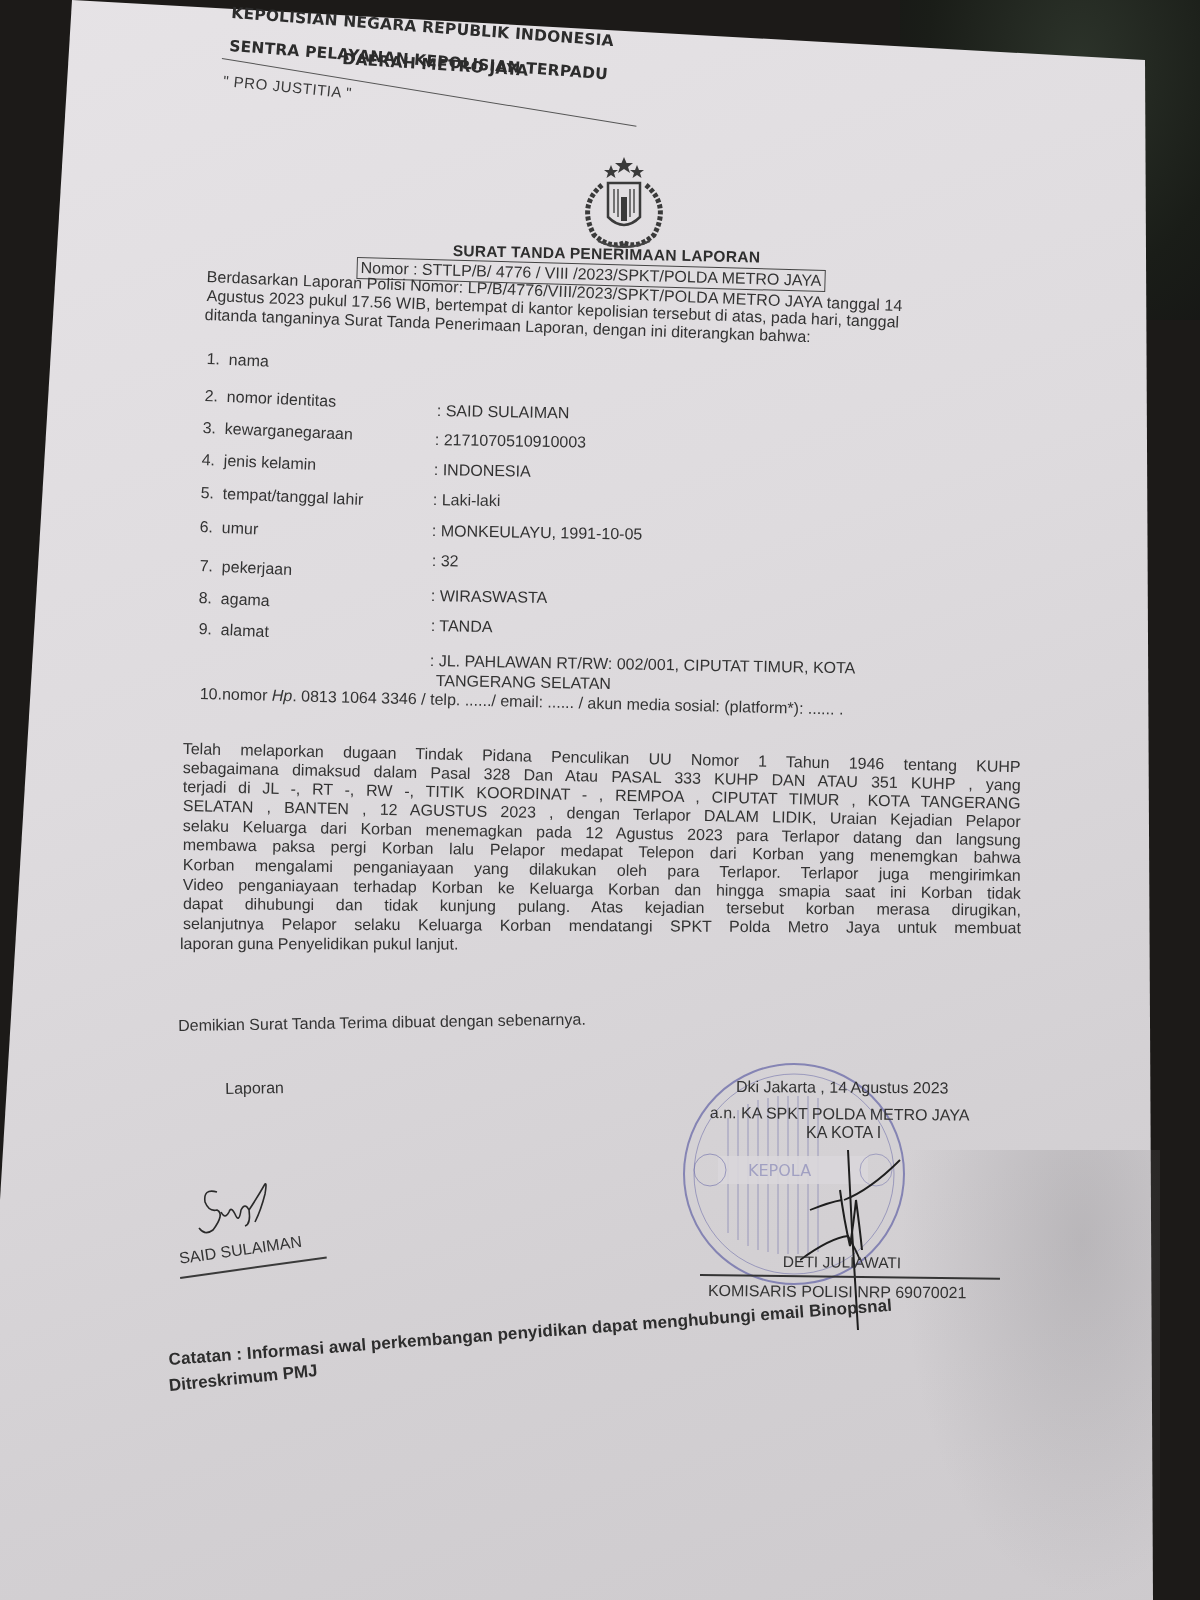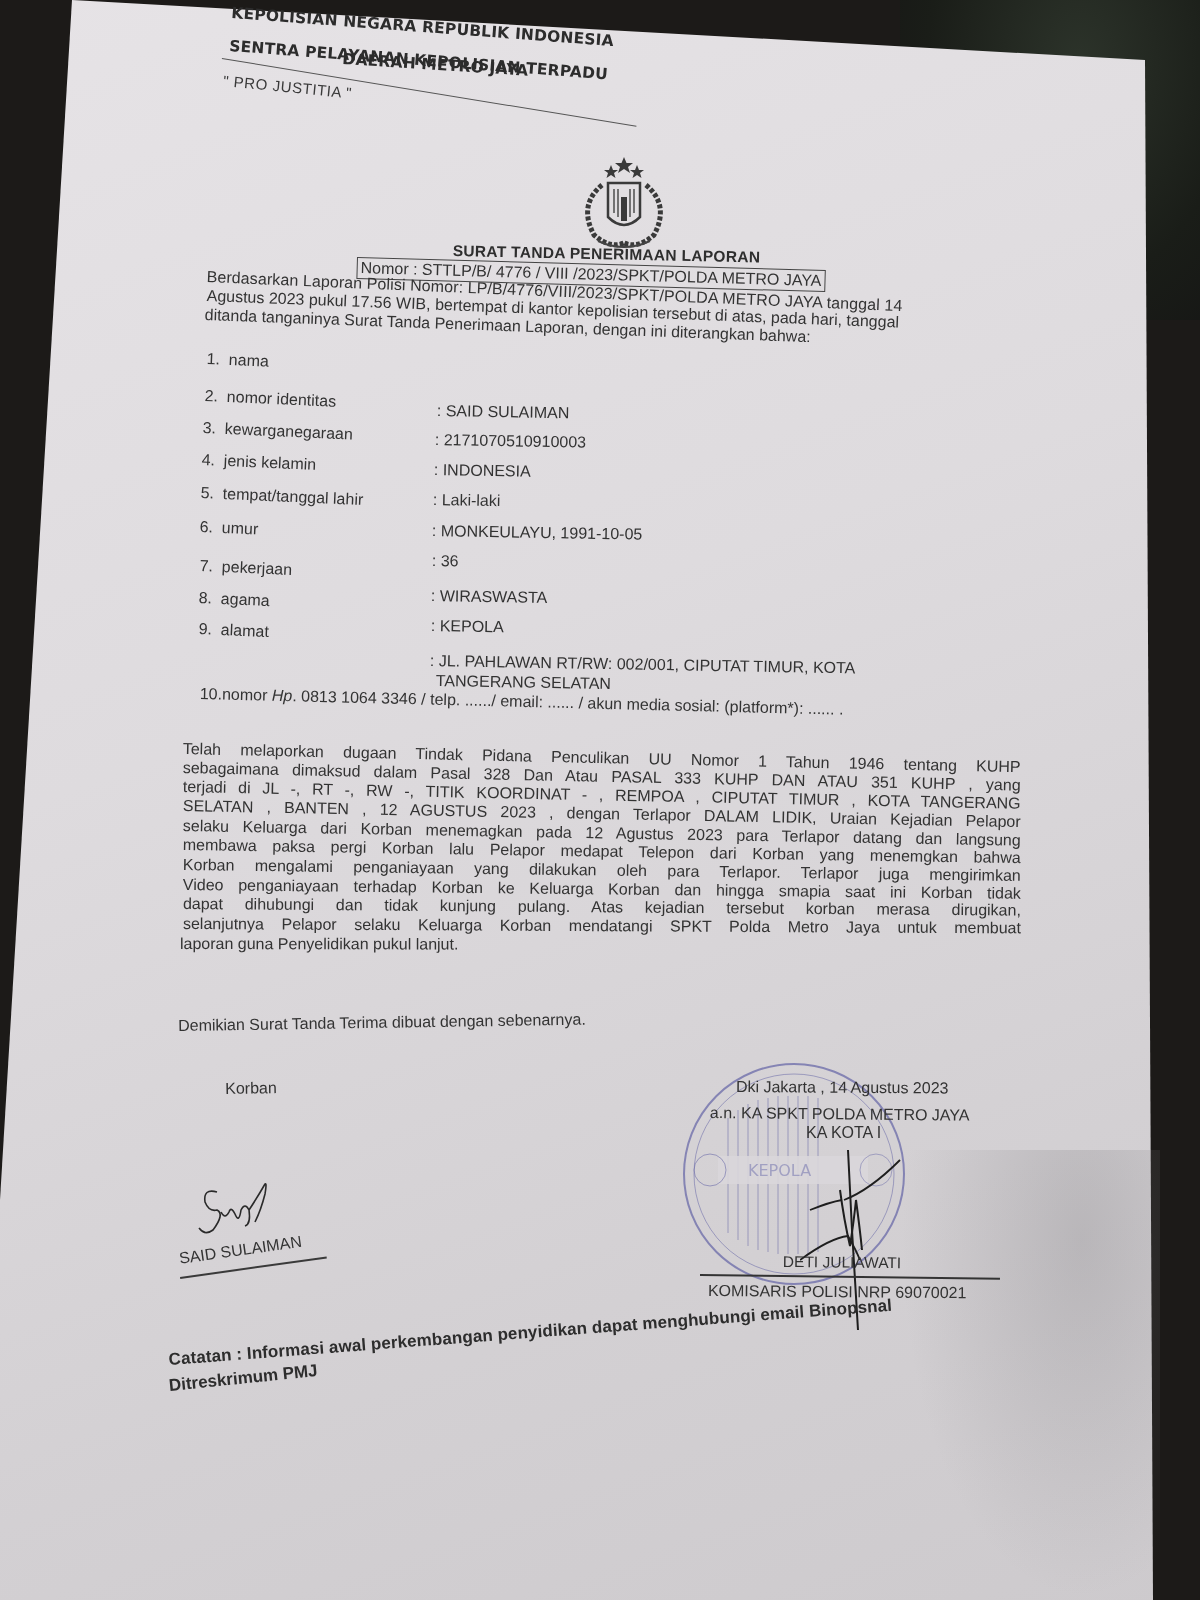--- a/index.html
+++ b/index.html
@@ -135,31 +135,31 @@
   <div class="abs field-value" style="left:433px;top:491px">: Laki-laki</div>
 
   <div class="abs field-label" style="left:201px;top:484px">
     <span>5.</span>&nbsp;&nbsp;<span>tempat/tanggal lahir</span>
   </div>
   <div class="abs field-value" style="left:432px;top:522px">: MONKEULAYU, 1991-10-05</div>
 
   <div class="abs field-label" style="left:200px;top:518px">
     <span>6.</span>&nbsp;&nbsp;<span>umur</span>
   </div>
-  <div class="abs field-value" style="left:432px;top:552px">: 36</div>
+  <div class="abs field-value" style="left:432px;top:552px">: 32</div>
 
   <div class="abs field-label" style="left:200px;top:557px">
     <span>7.</span>&nbsp;&nbsp;<span>pekerjaan</span>
   </div>
   <div class="abs field-value" style="left:431px;top:587px">: WIRASWASTA</div>
 
   <div class="abs field-label" style="left:199px;top:589px">
     <span>8.</span>&nbsp;&nbsp;<span>agama</span>
   </div>
-  <div class="abs field-value" style="left:431px;top:617px">: KEPOLA</div>
+  <div class="abs field-value" style="left:431px;top:617px">: TANDA</div>
 
   <div class="abs field-label" style="left:199px;top:620px">
     <span>9.</span>&nbsp;&nbsp;<span>alamat</span>
   </div>
   <div class="abs field-value" style="left:430px;top:652px">: JL. PAHLAWAN RT/RW: 002/001, CIPUTAT TIMUR, KOTA</div>
   <div class="abs field-value" style="left:436px;top:672px">TANGERANG SELATAN</div>
 </div>
 
 <div class="abs contact">
   <span>10.nomor </span><i>Hp</i><span>. 0813 1064 3346 / telp. ....../ email: ...... / akun media sosial: (platform*): ...... .</span>
@@ -174,21 +174,21 @@
   <div class="story" style="top:836px;transform:rotate(0.9deg)">membawa paksa pergi Korban lalu Pelapor medapat Telepon dari Korban yang menemgkan bahwa</div>
   <div class="story" style="top:856px;transform:rotate(0.75deg)">Korban mengalami penganiayaan yang dilakukan oleh para Terlapor. Terlapor juga mengirimkan</div>
   <div class="story" style="top:876px;transform:rotate(0.6deg)">Video penganiayaan terhadap Korban ke Keluarga Korban dan hingga smapia saat ini Korban tidak</div>
   <div class="story" style="top:895px;transform:rotate(0.45deg)">dapat dihubungi dan tidak kunjung pulang. Atas kejadian tersebut korban merasa dirugikan,</div>
   <div class="story" style="top:915px;transform:rotate(0.3deg)">selanjutnya Pelapor selaku Keluarga Korban mendatangi SPKT Polda Metro Jaya untuk membuat</div>
   <div class="story last" style="top:935px;left:180px;transform:rotate(0.1deg)">laporan guna Penyelidikan pukul lanjut.</div>
 </div>
 
 <div class="abs closing">Demikian Surat Tanda Terima dibuat dengan sebenarnya.</div>
 
-<div class="abs pelapor">Korban</div>
+<div class="abs pelapor">Laporan</div>
 <svg class="sig1" viewBox="0 0 90 60">
   <path d="M22 12 Q8 8 10 22 Q14 32 22 30 Q30 34 18 50 Q10 56 4 48" fill="none" stroke="#2a2a2a" stroke-width="1.6"></path>
   <path d="M26 32 Q30 40 34 32 Q36 26 40 34 Q44 44 46 30 Q50 22 54 30 Q56 44 50 46" fill="none" stroke="#2a2a2a" stroke-width="1.6"></path>
   <path d="M54 30 Q62 18 70 4 Q72 2 70 14 Q66 30 60 42" fill="none" stroke="#2a2a2a" stroke-width="1.6"></path>
 </svg>
 <div class="abs signer1">SAID SULAIMAN</div>
 <div class="signer1-rule"></div>
 
 <svg class="stamp" viewBox="0 0 232 232">
   <circle cx="116" cy="116" r="110" fill="none" stroke="#6a6aa8" stroke-width="2" opacity="0.75"></circle>

